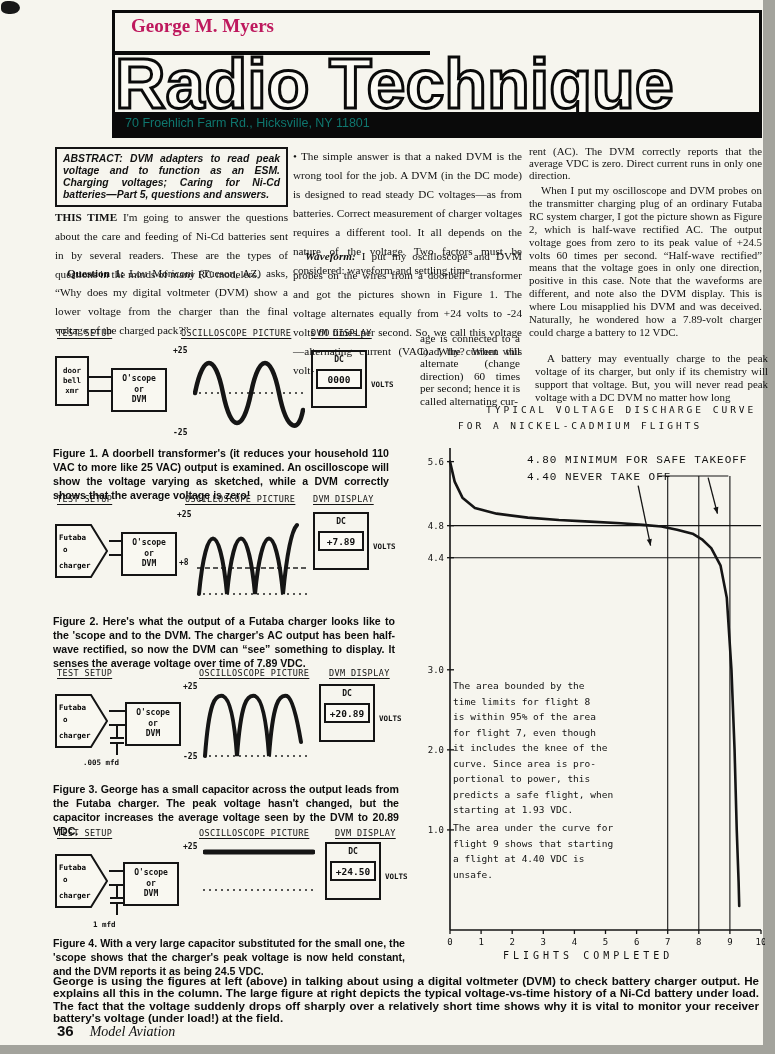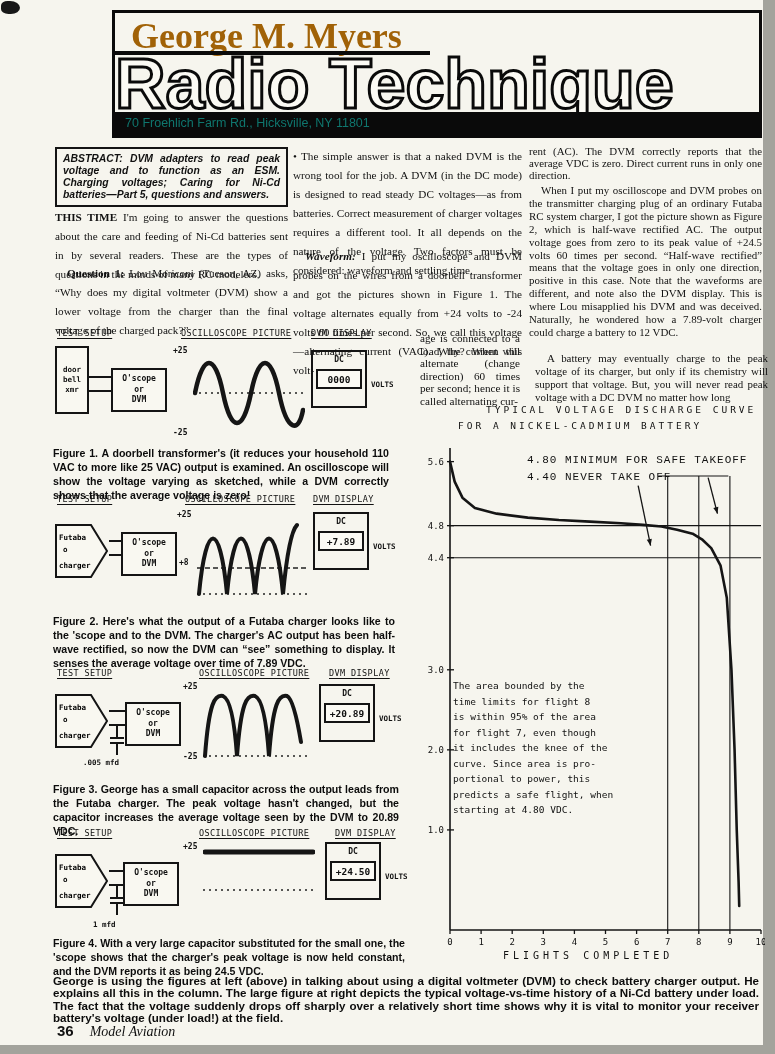--- a/index.html
+++ b/index.html
@@ -28,21 +28,21 @@
 </head>
 <body>
 
 <div class="page">
 
   <div class="abs" style="left:1px;top:1px;width:19px;height:13px;background:#181818;border-radius:40% 60% 55% 45%"></div>
   <div class="abs" style="left:763px;top:0;width:12px;height:1054px;background:#a3a39c"></div>
   <div class="abs" style="left:0;top:1045px;width:775px;height:9px;background:#a3a39c"></div>
 
   <div class="abs" style="left:112px;top:10px;width:650px;height:128px;border:3px solid #0a0a0a">
-    <div class="abs" style="left:16px;top:2px;font-family:'Liberation Serif',serif;font-weight:bold;font-size:36px;color:#a16207">George M. Myers</div>
+    <div class="abs" style="left:16px;top:2px;font-family:'Liberation Serif',serif;font-weight:bold;font-size:19px;color:#be185d">George M. Myers</div>
     <div class="abs" style="left:0;top:38px;width:315px;height:4px;background:#0a0a0a"></div>
     <div class="abs" style="left:0;right:0;top:36px;text-align:left;font-family:Liberation Sans, sans-serif;font-weight:bold;font-size:70px;line-height:1;color:#fbfaf4;-webkit-text-stroke:3px #0a0a0a">Radio Technique</div>
     <div class="abs" style="left:0;right:0;bottom:0;height:23px;background:#0a0a0a;color:#0f766e;font-family:'Liberation Sans',sans-serif;font-weight:normal;font-size:12.5px;line-height:23px;padding-left:10px">70 Froehlich Farm Rd., Hicksville, NY 11801</div>
   </div>
 
   <div class="abs" style="left:55px;top:147px;width:233px;border:2px solid #141414;padding:4px 6px;font-family:'Liberation Sans',sans-serif;font-weight:bold;font-style:italic;font-size:10.4px;line-height:12px;text-align:justify">
     <span>ABSTRACT: DVM adapters to read peak voltage and to function as an ESM. Charging voltages; Caring for Ni-Cd batteries—Part 5, questions and answers.</span>
   </div>
 
   <div class="abs serif" style="left:55px;top:208px;width:233px">
@@ -71,21 +71,21 @@
   </div>
   <div class="abs serif ind" style="left:535px;top:352px;width:233px;font-size:10.9px;line-height:13px">
     <span>A battery may eventually charge to the peak voltage of its charger, but only if its chemistry will support that voltage. But, you will never read peak voltage with a DC DVM no matter how long</span>
   </div>
 
   <div class="abs" style="left:53px;top:328px;width:340px;height:166px">
     <span class="abs figlabel" style="left:4px;top:0">TEST SETUP</span>
     <span class="abs figlabel" style="left:128px;top:0">OSCILLOSCOPE  PICTURE</span>
     <span class="abs figlabel" style="left:258px;top:0">DVM DISPLAY</span>
 
-    <div class="abs box" style="left:2px;top:18px;width:34px;height:68px">
+    <div class="abs box" style="left:2px;top:28px;width:34px;height:50px">
       <div class="devbox" style="width:100%;height:100%;font-size:7.5px">
         <span>door</span>
         <span>bell</span>
         <span>xmr</span>
       </div>
     </div>
     <div class="wire" style="left:36px;top:48px;width:22px"></div>
     <div class="wire" style="left:36px;top:62px;width:22px"></div>
     <div class="abs box devbox" style="left:58px;top:40px;width:56px;height:44px">
       <span>O'scope</span>
@@ -230,21 +230,21 @@
     <div class="abs dvm-outer" style="left:272px;top:14px">
       <div class="dvm-mode">DC</div>
       <div class="dvm-val">+24.50</div>
     </div>
     <span class="abs scopelabel" style="left:332px;top:44px;font-size:7.5px">VOLTS</span>
 
     <div class="abs cap" style="left:0;top:108px;width:352px">Figure 4. With a very large capacitor substituted for the small one, the 'scope shows that the charger's peak voltage is now held constant, and the DVM reports it as being 24.5 VDC.</div>
   </div>
 
   <div class="abs chart-title" style="left:486px;top:404px">TYPICAL VOLTAGE DISCHARGE CURVE</div>
-  <div class="abs chart-title" style="left:458px;top:420px">FOR A NICKEL-CADMIUM BATTERY</div>
+  <div class="abs chart-title" style="left:458px;top:420px">FOR A NICKEL-CADMIUM FLIGHTS</div>
 
   <div class="abs" style="left:423px;top:430px;width:342px;height:545px">
     <svg id="discharge-svg" width="342" height="545" viewBox="0 0 342 545" style="position:absolute;left:0;top:0">
         <line x1="27" y1="18" x2="27" y2="500" stroke="#141414" stroke-width="1.6"></line>
         <line x1="27" y1="500" x2="338" y2="500" stroke="#141414" stroke-width="1.6"></line>
         <line x1="24" y1="31.608040201004997" x2="31" y2="31.608040201004997" stroke="#141414" stroke-width="1.3"></line>
         <text x="21" y="34.608040201005" text-anchor="end" class="ctick">5.6</text>
         <line x1="24" y1="95.66164154103853" x2="31" y2="95.66164154103853" stroke="#141414" stroke-width="1.3"></line>
         <text x="21" y="98.66164154103853" text-anchor="end" class="ctick">4.8</text>
         <line x1="24" y1="127.68844221105525" x2="31" y2="127.68844221105525" stroke="#141414" stroke-width="1.3"></line>
@@ -292,21 +292,25 @@
     <div class="abs chart-ann" style="left:104px;top:24px">4.80  MINIMUM FOR SAFE TAKEOFF</div>
     <div class="abs chart-ann" style="left:104px;top:41px">4.40  NEVER TAKE OFF</div>
     <div class="abs chart-note" style="left:30px;top:248px;width:215px">The area bounded by the
 time limits for flight 8
 is within 95% of the area
 for flight 7, even though
 it includes the knee of the
 curve.  Since area is pro-
 portional to power, this
 predicts a safe flight, when
-starting at 4.80 VDC.</div>
+starting at 1.93 VDC.</div>
+    <div class="abs chart-note" style="left:30px;top:390px;width:220px">The area under the curve for
+flight 9 shows that starting
+a flight at 4.40 VDC is
+unsafe.</div>
     <div class="abs chart-title" style="left:80px;top:520px;letter-spacing:4px;font-size:10px">FLIGHTS COMPLETED</div>
   </div>
 
   <div class="abs cap" style="left:53px;top:975px;width:706px;font-size:11.6px;line-height:12.4px">George is using the figures at left (above) in talking about using a digital voltmeter (DVM) to check battery charger output. He explains all this in the column. The large figure at right depicts the typical voltage-vs-time history of a Ni-Cd battery under load. The fact that the voltage suddenly drops off sharply over a relatively short time shows why it is vital to monitor your receiver battery's voltage (under load!) at the field.</div>
 
   <div class="abs" style="left:57px;top:1022px">
     <span style="font-family:'Liberation Sans',sans-serif;font-weight:bold;font-size:15px">36</span>
     <span style="font-family:'Liberation Serif',serif;font-style:italic;font-size:14px;margin-left:12px">Model Aviation</span>
   </div>
 

